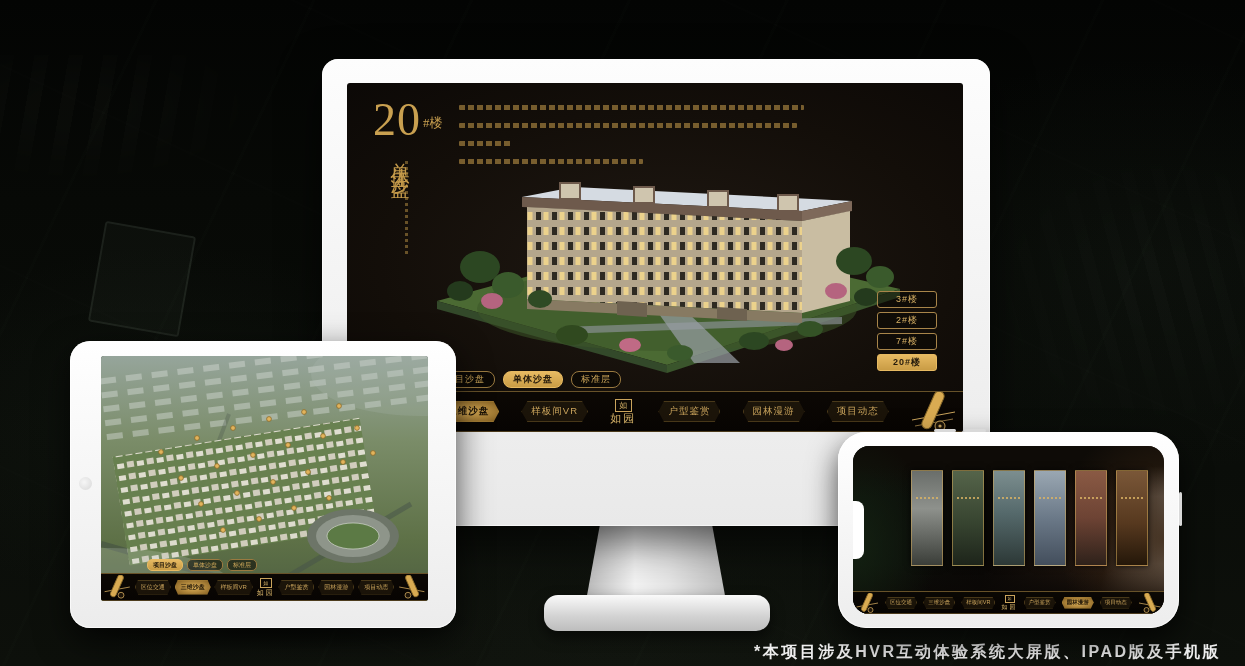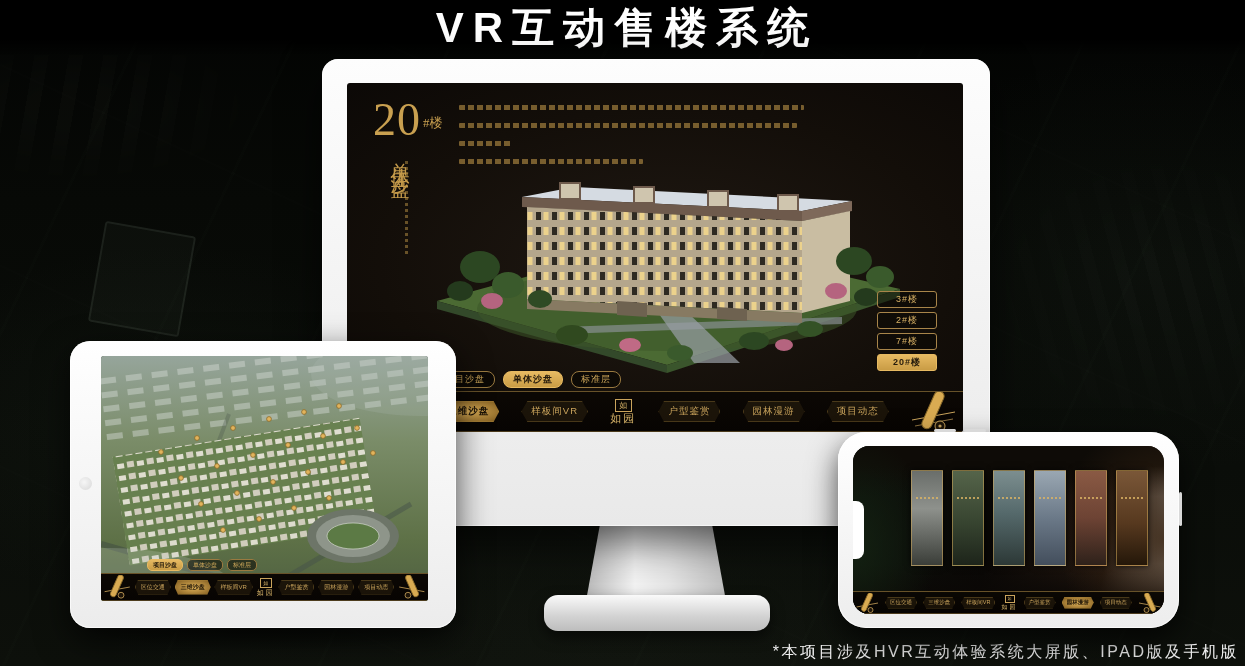--- a/index.html
+++ b/index.html
@@ -24,21 +24,21 @@
   .bg-blocks2{position:absolute;right:0;top:140px;width:270px;height:300px;opacity:.15;
     background:repeating-linear-gradient(75deg, rgba(180,200,180,.12) 0 12px, transparent 12px 30px);
     -webkit-mask-image:radial-gradient(ellipse at 70% 50%,#000 15%,transparent 75%);
     mask-image:radial-gradient(ellipse at 70% 50%,#000 15%,transparent 75%);}
 
   
   .page-title{position:absolute;top:0;left:0;width:100%;height:56px;background:linear-gradient(#000 70%,rgba(0,0,0,0));
     display:flex;align-items:center;justify-content:center;color:#fff;font-size:42px;font-weight:700;
     letter-spacing:9px;text-indent:9px;}
   
-  .footnote{position:absolute;right:6px;bottom:3px;color:#efefef;font-size:16px;letter-spacing:2.5px;font-weight:400;}
+  .footnote{position:absolute;right:24px;bottom:3px;color:#efefef;font-size:16px;letter-spacing:2.5px;font-weight:700;}
 
   
   .monitor{position:absolute;left:322px;top:59px;z-index:10;}
   .monitor-bezel{position:relative;width:668px;height:467px;background:linear-gradient(#fdfdfd,#e9e9e9);
     border-radius:16px;box-shadow:0 14px 42px rgba(0,0,0,.65), inset 0 0 0 1px rgba(255,255,255,.6);}
   .monitor-screen{position:absolute;left:25px;top:24px;width:616px;height:349px;border-radius:3px;overflow:hidden;
     background:radial-gradient(ellipse 480px 260px at 52% 52%, #201913, #130e09 60%, #0b0806);}
   .monitor-neck{position:absolute;left:322px;top:455px;z-index:5;width:668px;height:0;}
   .neck-shape{position:absolute;left:264px;top:0;width:140px;height:146px;
     clip-path:polygon(19% 0,81% 0,100% 100%,0 100%);
@@ -136,21 +136,20 @@
 </style>
 </head>
 <body>
 
 <div class="stage">
   <div class="bg-streaks"></div>
   <div class="bg-blocks"></div>
   <div class="bg-blocks2"></div>
   <div class="bg-frame"></div>
 
-  <div class="page-title">VR互动售楼系统</div>
 
   <div class="monitor">
     <div class="monitor-bezel">
       <div class="monitor-screen">
 
         <div class="scr-heading">
           <span class="num">20</span><span class="suffix">#楼</span>
           <div class="vtitle">单体沙盘</div>
         </div>
         <div class="v-caption"></div>

